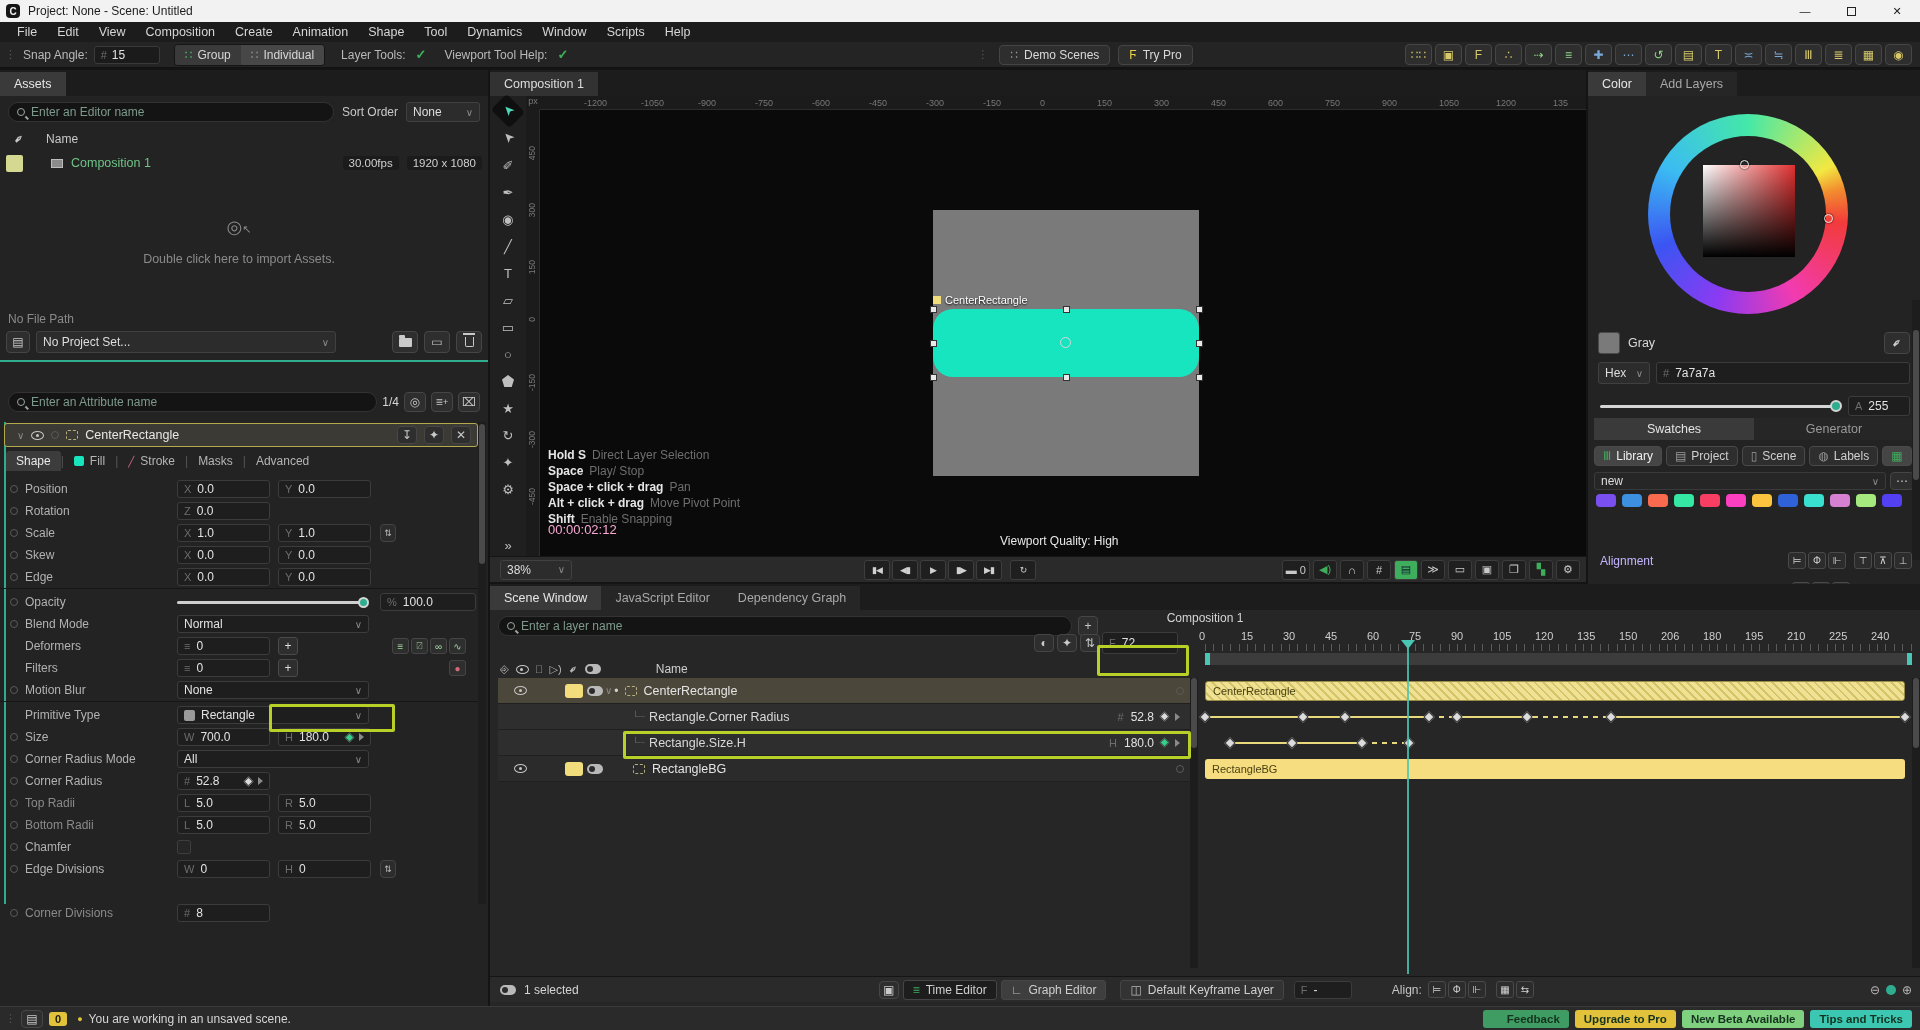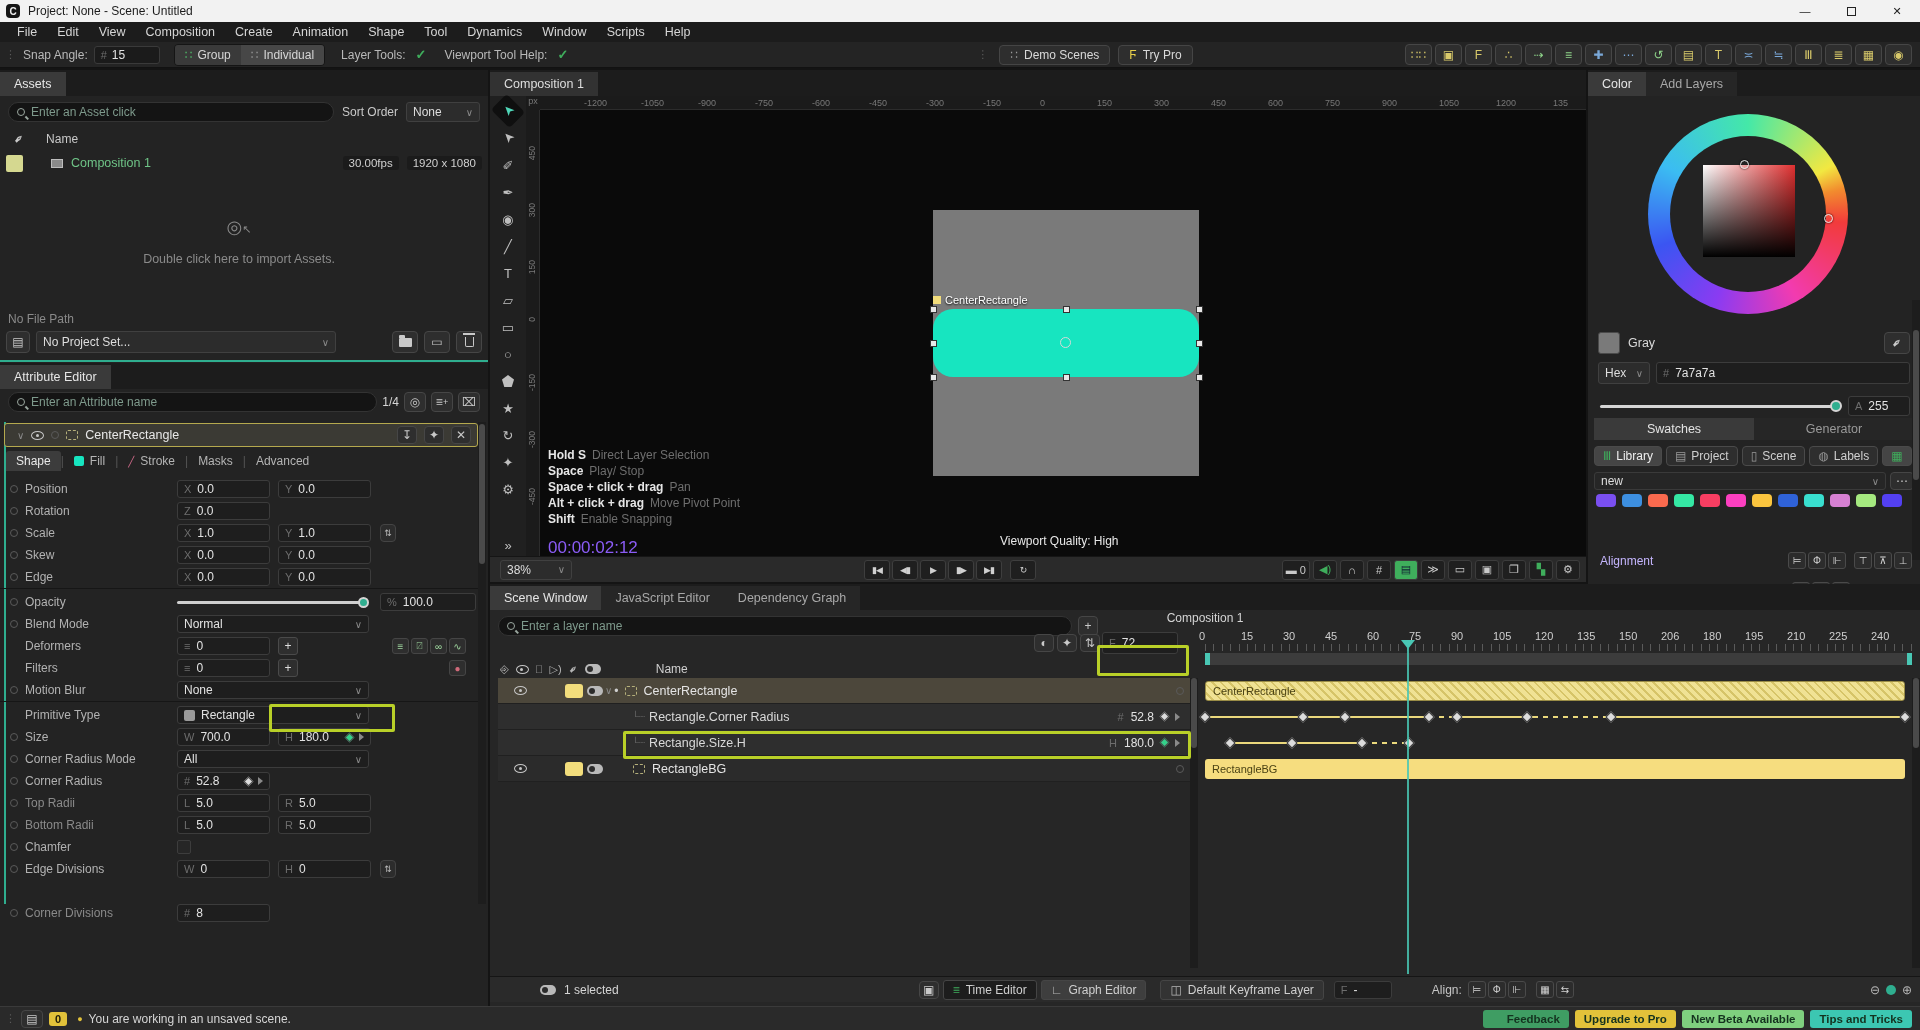--- a/index.html
+++ b/index.html
@@ -110,21 +110,21 @@
   .cam-pill::before { content:""; position:absolute; left:2px; top:2px; width:6px; height:6px; background:#2b2b2b; border-radius:50%; }
   .ico-eye { width:13px; height:9px; border:1.5px solid #c6c6c6; border-radius:50%; position:relative; flex:none; }
   .ico-eye::before { content:""; position:absolute; left:3.5px; top:2px; width:3px; height:3px; background:#c6c6c6; border-radius:50%; }
   .lay-swatch { width:18px; height:14px; background:#f2dd7c; border-radius:3px; flex:none; }
   .track-bar { position:absolute; height:20px; border-radius:3px; color:#4a4214; font-size:11px; display:flex; align-items:center; padding:0 7px; overflow:hidden; white-space:nowrap; }
   .bar-solid { background:#f6dd7f; }
   .bar-hatch { background:repeating-linear-gradient(45deg,#f0e294 0 4px,#d6c468 4px 6px); border:1px solid #9a8c46; }
   .kf { position:absolute; width:8px; height:8px; background:#dcdcdc; border:1px solid #3a3a3a; transform:rotate(45deg); }
   .kseg { position:absolute; height:2px; background:#ead87c; }
   .kseg.dash { background:repeating-linear-gradient(90deg,#ead87c 0 5px,transparent 5px 10px); }
-  .tl-bot { position:absolute; left:0; right:0; bottom:4px; height:26px; background:#2a2a2a; border-top:1px solid #151515; display:flex; align-items:center;padding-left:40px; }
+  .tl-bot { position:absolute; left:0; right:0; bottom:4px; height:26px; background:#2a2a2a; border-top:1px solid #151515; display:flex; align-items:center; }
   .tbtn { height:20px; padding:0 9px; display:flex; align-items:center; gap:6px; font-size:12px; color:#cfcfcf; border:1px solid #454545; background:#333; border-radius:3px; margin-left:4px; }
   .tbtn.on { background:#1d1d1d; }
   .scrollbar { position:absolute; background:#1d1d1d; }
   .thumb { position:absolute; background:#4a4a4a; border-radius:4px; }
   
   .statusbar { position:absolute; left:0; bottom:0; width:1920px; height:24px; background:#2a2a2a; border-top:1px solid #3a3a3a; display:flex; align-items:center; }
   .sb-btn { height:18px; padding:0 9px; border-radius:3px; font-size:11.5px; color:#14321f; display:flex; align-items:center; gap:5px; margin-left:6px; font-weight:bold; }
   .ybadge { background:#e2c23a; color:#23200a; border-radius:3px; padding:1px 6px; font-size:11px; font-weight:bold; }
   .playhead { position:absolute; width:2px; background:rgba(73,199,180,.85); z-index:20; }
 </style>
@@ -210,21 +210,21 @@
 </div>
 
 <div class="panel" id="left-panel" style="left:0;top:70px;width:488px;height:936px">
   <div class="ptabs">
       <div class="ptab active">Assets</div>
     </div>
 
   <div class="crow" style="left:8px;top:32px;right:8px">
     <div class="search-pill" style="flex:1">
       <span class="ico-search"></span>
-      <span>Enter an Asset click</span>
+      <span>Enter an Editor name</span>
     </div>
     <span style="margin:0 8px;color:#c9c9c9">Sort Order</span>
     <div class="dd" style="width:74px">
         <span>None</span>
         <span class="caret">∨</span>
       </div>
   </div>
 
   <div class="crow" style="left:14px;top:62px;gap:22px;color:#c9c9c9">
     <span style="transform:rotate(-45deg);display:inline-block">✒</span>
@@ -258,23 +258,20 @@
         <span class="ico-folder"></span>
       </div>
     <div class="iconbtn" style="width:26px;height:22px">▭</div>
     <div class="iconbtn" style="width:26px;height:22px">
         <span class="ico-trash"></span>
       </div>
   </div>
 
   <div class="teal-line" style="left:0;top:290px;width:488px"></div>
 
-  <div class="ptabs" style="position:absolute;left:0;top:293px;width:488px">
-      <div class="ptab active">Attribute Editor</div>
-    </div>
 
   <div class="crow" style="left:8px;top:322px;right:8px;gap:5px">
     <div class="search-pill" style="flex:1">
       <span class="ico-search"></span>
       <span>Enter an Attribute name</span>
     </div>
     <span style="color:#d5d5d5">1/4</span>
     <div class="iconbtn" style="width:22px;height:20px">◎</div>
     <div class="iconbtn" style="width:22px;height:20px">≡<span style="font-size:9px">+</span></div>
     <div class="iconbtn" style="width:22px;height:20px">⌧</div>
@@ -617,21 +614,21 @@
         </div>
         <div class="helpline">
           <div class="hk">Alt + click + drag</div>
           <div class="hd2">Move Pivot Point</div>
         </div>
         <div class="helpline">
           <div class="hk">Shift</div>
           <div class="hd2">Enable Snapping</div>
         </div>
       </div>
-    <div class="abs" style="left:8px;top:428px;color:#8b5cf6;font-size:17px">00:00:02:12</div>
+    <div class="abs" style="left:8px;top:412px;color:#f9a8d4;font-size:13px">00:00:02:12</div>
     <div class="abs" style="left:460px;top:424px;color:#e8e8e8;font-size:12px">Viewport Quality: High</div>
   </div>
 
   <div class="vp-bottom">
     <div class="dd" style="width:72px;margin-left:10px">
         <span>38%</span>
         <span class="caret">∨</span>
       </div>
     <div style="display:flex;margin-left:290px">
       <div class="pb-btn">▮◀</div>

